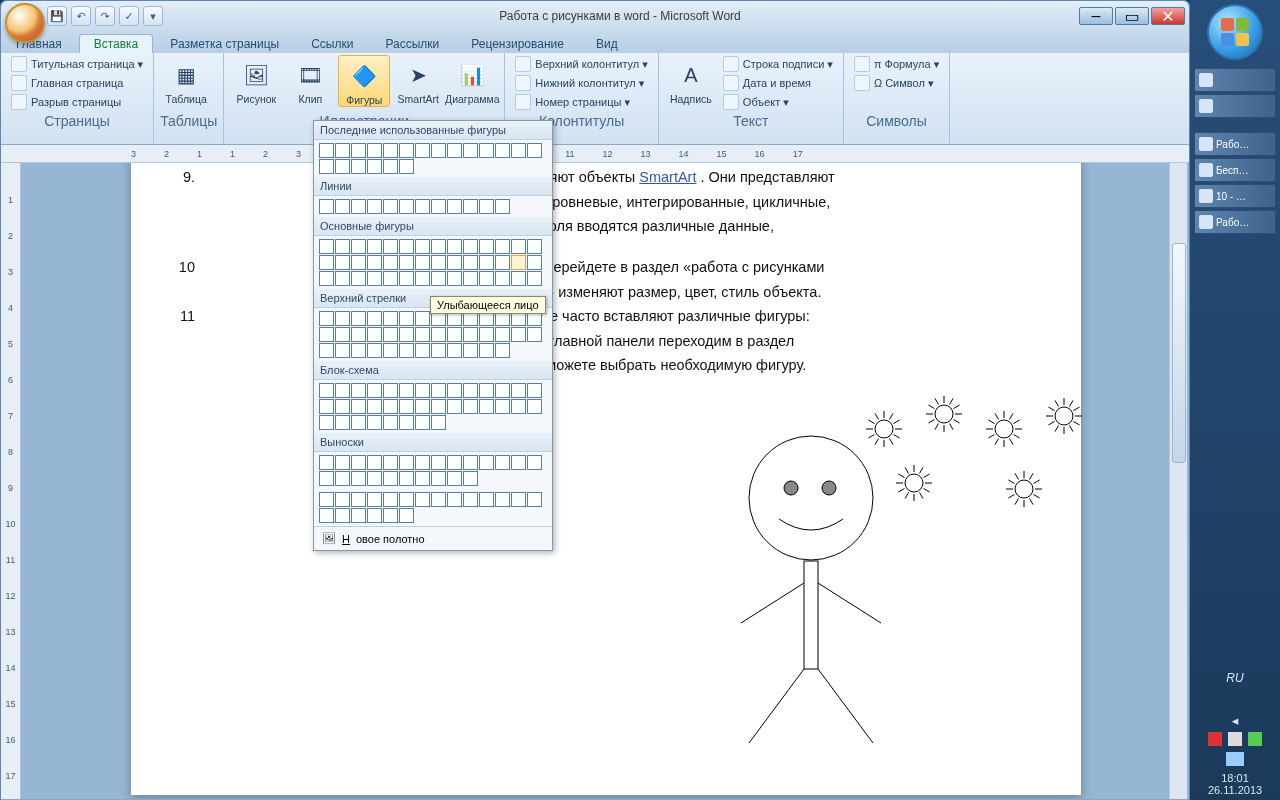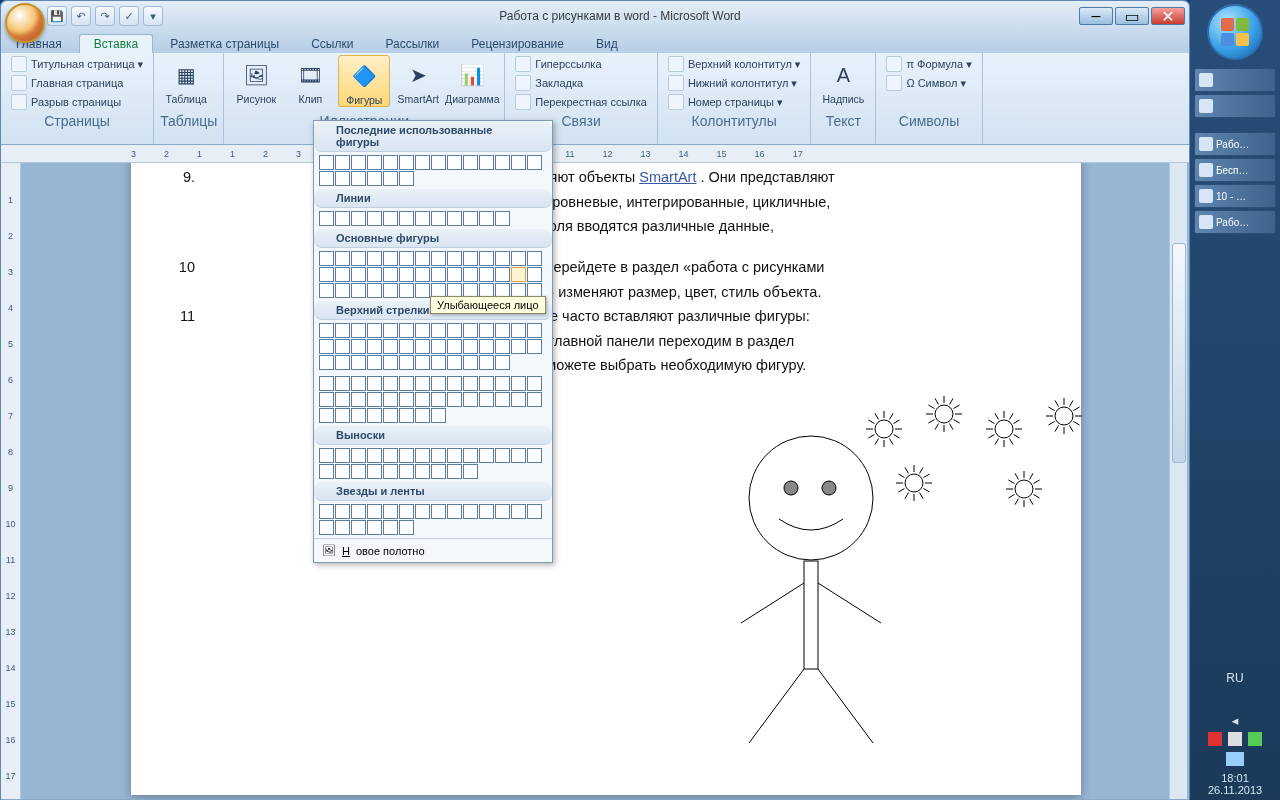--- a/index.html
+++ b/index.html
@@ -48,37 +48,37 @@
 
 .scroll-v { position:absolute; right:2px; top:0; width:18px; height:100%; background:#dce7f2; border-left:1px solid #b2c7dc; }
 .scroll-v .thumb { position:absolute; top:80px; width:14px; left:2px; height:220px; background:linear-gradient(#f3f8fd,#c4d6e8); border:1px solid #9ab6d2; border-radius:3px; }
 
 
 .statusbar { height:22px; background:linear-gradient(#d7e6f4,#b8cfe7); border-top:1px solid #8aa9c8; display:flex; align-items:center; font-size:11px; color:#2f4f73; padding:0 8px; gap:18px; }
 .statusbar .spacer{flex:1;}
 
 
 .shapes-dd { position:absolute; left:313px; top:120px; width:240px; background:#f4f7fb; border:1px solid #8099b4; box-shadow:2px 2px 6px rgba(0,0,0,.3); z-index:20; font-size:11px; }
-.dd-header { background:linear-gradient(#eaf1f8,#d9e5f1); padding:3px 22px; font-weight:bold; color:#2f4a68; border-bottom:1px solid #c0d0e1;border-radius:8px; }
+.dd-header { background:linear-gradient(#eaf1f8,#d9e5f1); padding:3px 6px; font-weight:normal; color:#2f4a68; border-bottom:1px solid #c0d0e1; }
 .dd-row { display:flex; flex-wrap:wrap; gap:1px; padding:3px 5px; }
 .dd-row .sh { width:15px; height:15px; border:1px solid #5a7da3; background:#fff; font-size:10px; display:flex; align-items:center; justify-content:center; color:#3a5a7e;}
 .dd-row .sh.hl{border:1px solid #e6a13a;background:#fff3d6;}
 .dd-footer { padding:5px 8px; border-top:1px solid #c0d0e1; display:flex; align-items:center; gap:6px; }
 .tooltip { position:absolute; left:430px; top:296px; background:#ffffe1; border:1px solid #8a8a66; padding:2px 6px; font-size:11px; z-index:25; box-shadow:1px 1px 3px rgba(0,0,0,.3);}
 
 
 .side { position:absolute; right:0; top:0; width:90px; height:800px; background:linear-gradient(#274e7a,#1b3a5a); }
 .start { width:56px; height:56px; margin:4px auto; border-radius:50%; background:radial-gradient(circle at 35% 30%,#aee5ff,#3aa0e8 55%,#1360a5); border:2px solid #2f6fab; display:flex;align-items:center;justify-content:center;}
 .start .flag{width:28px;height:28px;display:grid;grid-template-columns:1fr 1fr;grid-template-rows:1fr 1fr;gap:2px;}
 .flag div{border-radius:2px;} .fr{background:#e06c4c;}.fg{background:#7fba3d;}.fb{background:#4c8fe0;}.fy{background:#f2c14e;}
 .side-items{display:flex;flex-direction:column;gap:2px;padding:4px;}
 .side-item{height:24px;background:linear-gradient(90deg,#5f86b0,#3d628c);border:1px solid #2c4e74;border-radius:2px;font-size:10px;color:#fff;display:flex;align-items:center;padding:0 4px;gap:3px;overflow:hidden;}
 .side-item .ico{width:14px;height:14px;background:#d6e6f4;border-radius:2px;flex-shrink:0;}
 .tray{position:absolute;bottom:4px;left:0;width:100%;text-align:center;color:#d6e6f4;font-size:11px;}
-.tray .lang{margin-bottom:28px;font-size:12px;}
+.tray .lang{margin-bottom:28px;font-size:12px;font-style:italic;}
 .tray-icons{display:flex;justify-content:center;gap:6px;margin-bottom:6px;}
 .tray-icons div{width:14px;height:14px;}
 </style>
 </head>
 <body>
 
 <div class="win-frame">
   <div class="office-btn"></div>
   <div class="titlebar">
     <div class="qat">
@@ -158,58 +158,53 @@
             <span>Диаграмма</span>
           </div>
         </div>
         <div class="group-label">Иллюстрации</div>
       </div>
       <div class="group">
         <div class="group-body">
           <div class="small-list">
             <div class="small-item">
               <div class="si-ico"></div>
-              <span>Гиперссылка</span>
-            </div>
-            <div class="small-item">
-              <div class="si-ico"></div>
-              <span>Закладка</span>
-            </div>
-            <div class="small-item">
-              <div class="si-ico"></div>
-              <span>Перекрестная ссылка</span>
-            </div>
-          </div>
-        </div>
-        <div class="group-label">Связи</div>
-      </div>
-      <div class="group">
-        <div class="group-body">
-          <div class="small-list">
-            <div class="small-item">
-              <div class="si-ico"></div>
               <span>Верхний колонтитул ▾</span>
             </div>
             <div class="small-item">
               <div class="si-ico"></div>
               <span>Нижний колонтитул ▾</span>
             </div>
             <div class="small-item">
               <div class="si-ico"></div>
               <span>Номер страницы ▾</span>
             </div>
           </div>
         </div>
         <div class="group-label">Колонтитулы</div>
       </div>
       <div class="group">
         <div class="group-body">
           <div class="big-btn">
             <div class="ico">A</div>
             <span>Надпись</span>
+          </div>
+          <div class="small-list">
+            <div class="small-item">
+              <div class="si-ico"></div>
+              <span>Строка подписи ▾</span>
+            </div>
+            <div class="small-item">
+              <div class="si-ico"></div>
+              <span>Дата и время</span>
+            </div>
+            <div class="small-item">
+              <div class="si-ico"></div>
+              <span>Объект ▾</span>
+            </div>
           </div>
         </div>
         <div class="group-label">Текст</div>
       </div>
       <div class="group">
         <div class="group-body">
           <div class="small-list">
             <div class="small-item">
               <div class="si-ico"></div>
               <span>π Формула ▾</span>
@@ -526,20 +521,21 @@
       <div class="sh"></div>
       <div class="sh"></div>
       <div class="sh"></div>
       <div class="sh"></div>
       <div class="sh"></div>
       <div class="sh"></div>
       <div class="sh"></div>
       <div class="sh"></div>
       <div class="sh"></div>
     </div>
+    <div class="dd-header">Блок-схема</div>
     <div class="dd-row">
       <div class="sh"></div>
       <div class="sh"></div>
       <div class="sh"></div>
       <div class="sh"></div>
       <div class="sh"></div>
       <div class="sh"></div>
       <div class="sh"></div>
       <div class="sh"></div>
       <div class="sh"></div>
@@ -591,21 +587,20 @@
       <div class="sh"></div>
       <div class="sh"></div>
       <div class="sh"></div>
       <div class="sh"></div>
       <div class="sh"></div>
       <div class="sh"></div>
       <div class="sh"></div>
       <div class="sh"></div>
       <div class="sh"></div>
     </div>
-    <div class="dd-header">Звезды и ленты</div>
     <div class="dd-row">
       <div class="sh"></div>
       <div class="sh"></div>
       <div class="sh"></div>
       <div class="sh"></div>
       <div class="sh"></div>
       <div class="sh"></div>
       <div class="sh"></div>
       <div class="sh"></div>
       <div class="sh"></div>

